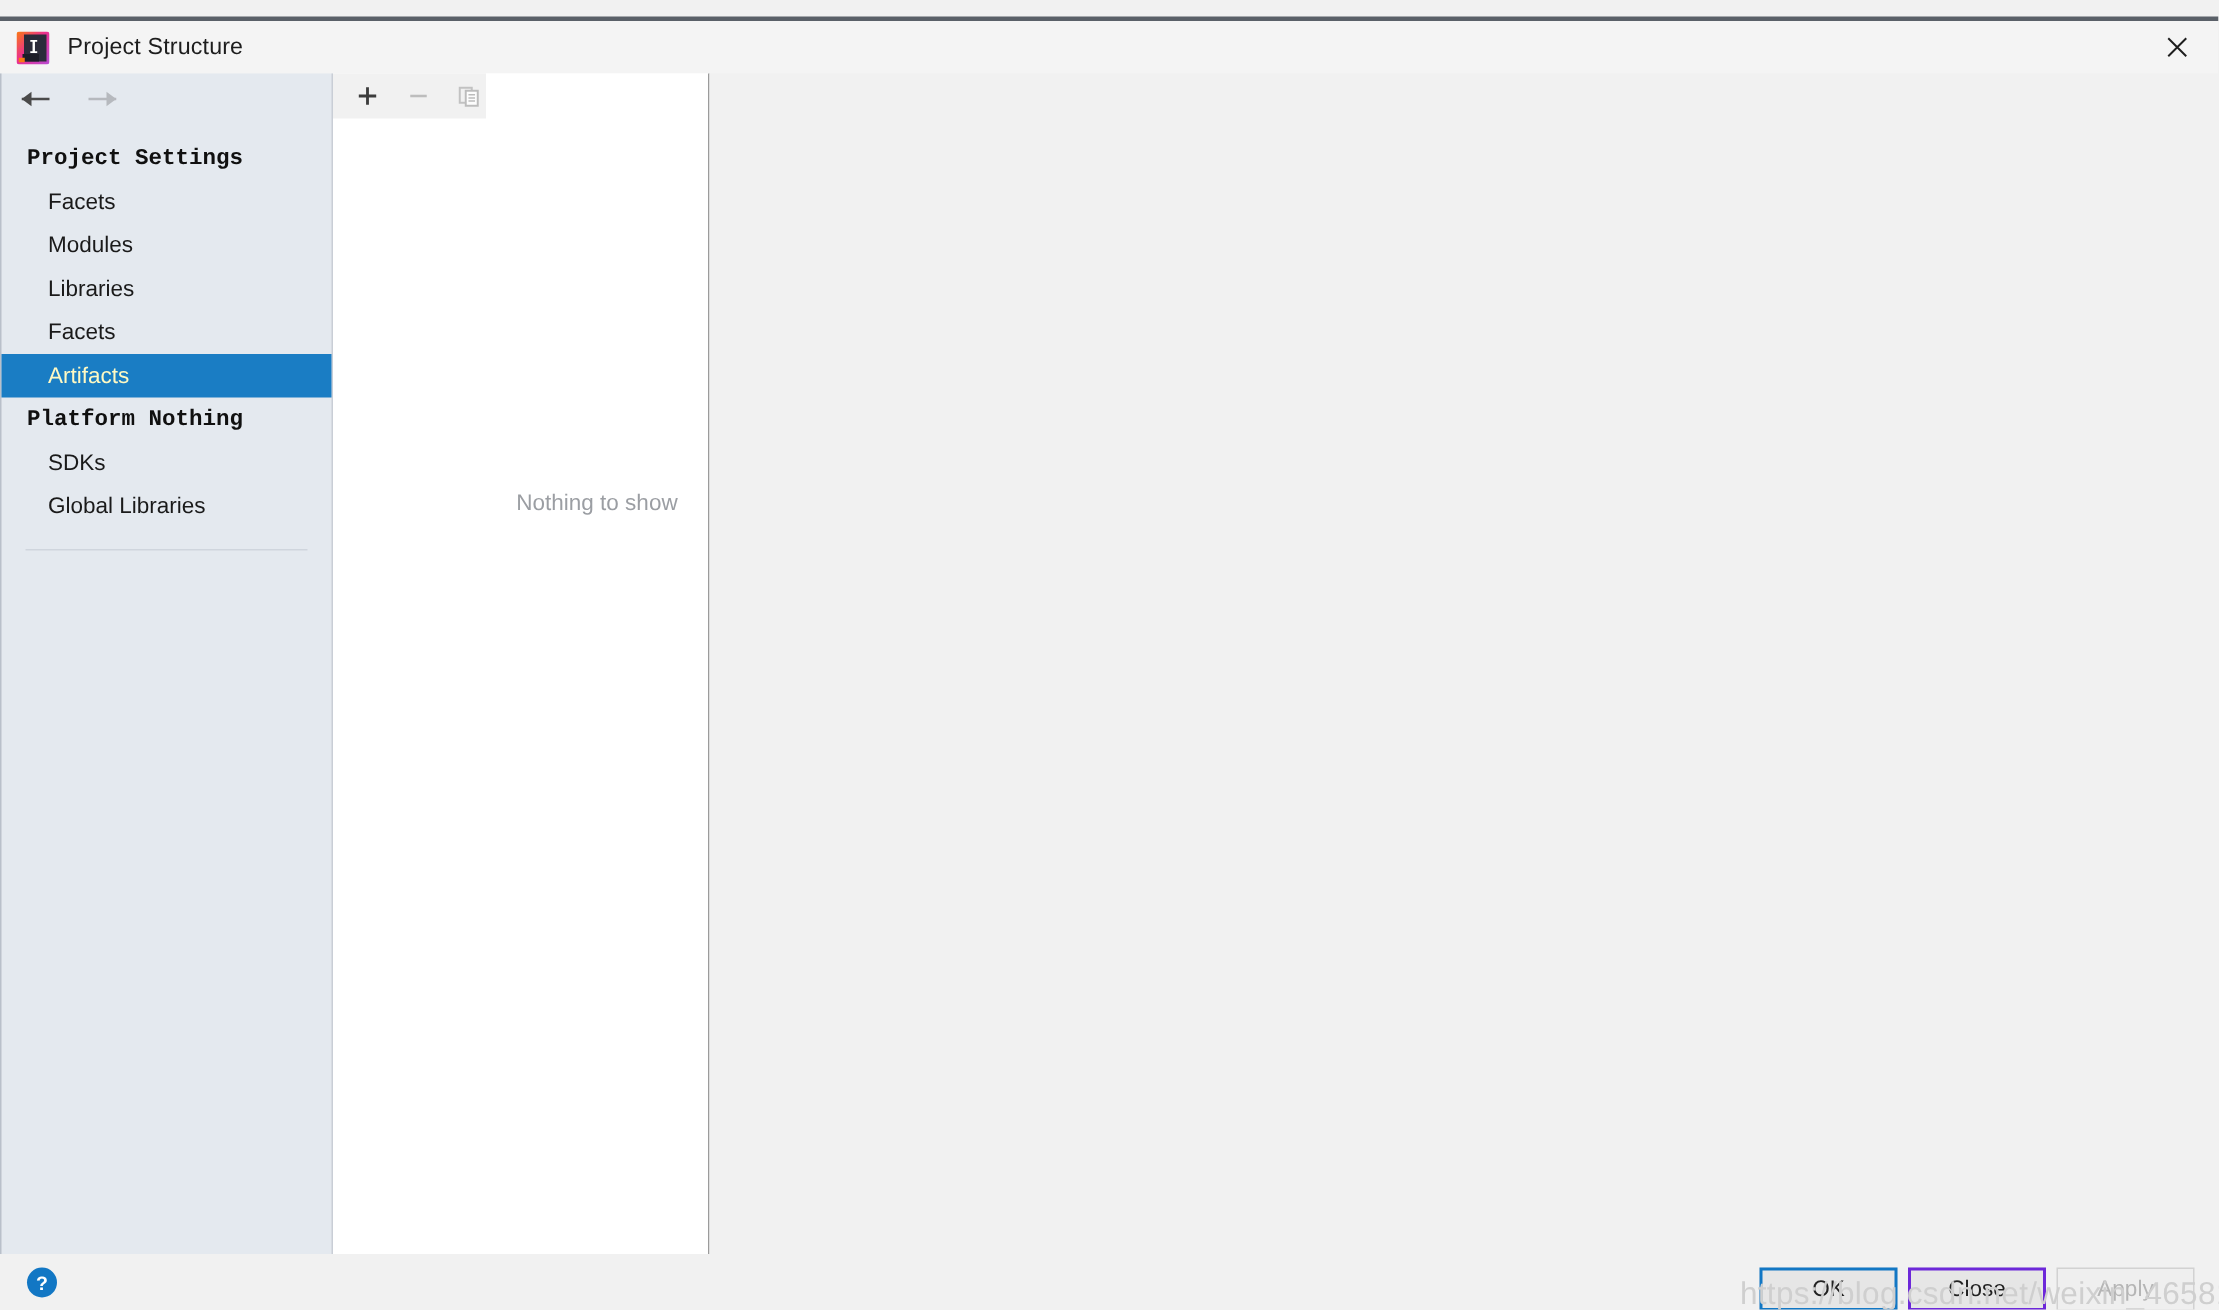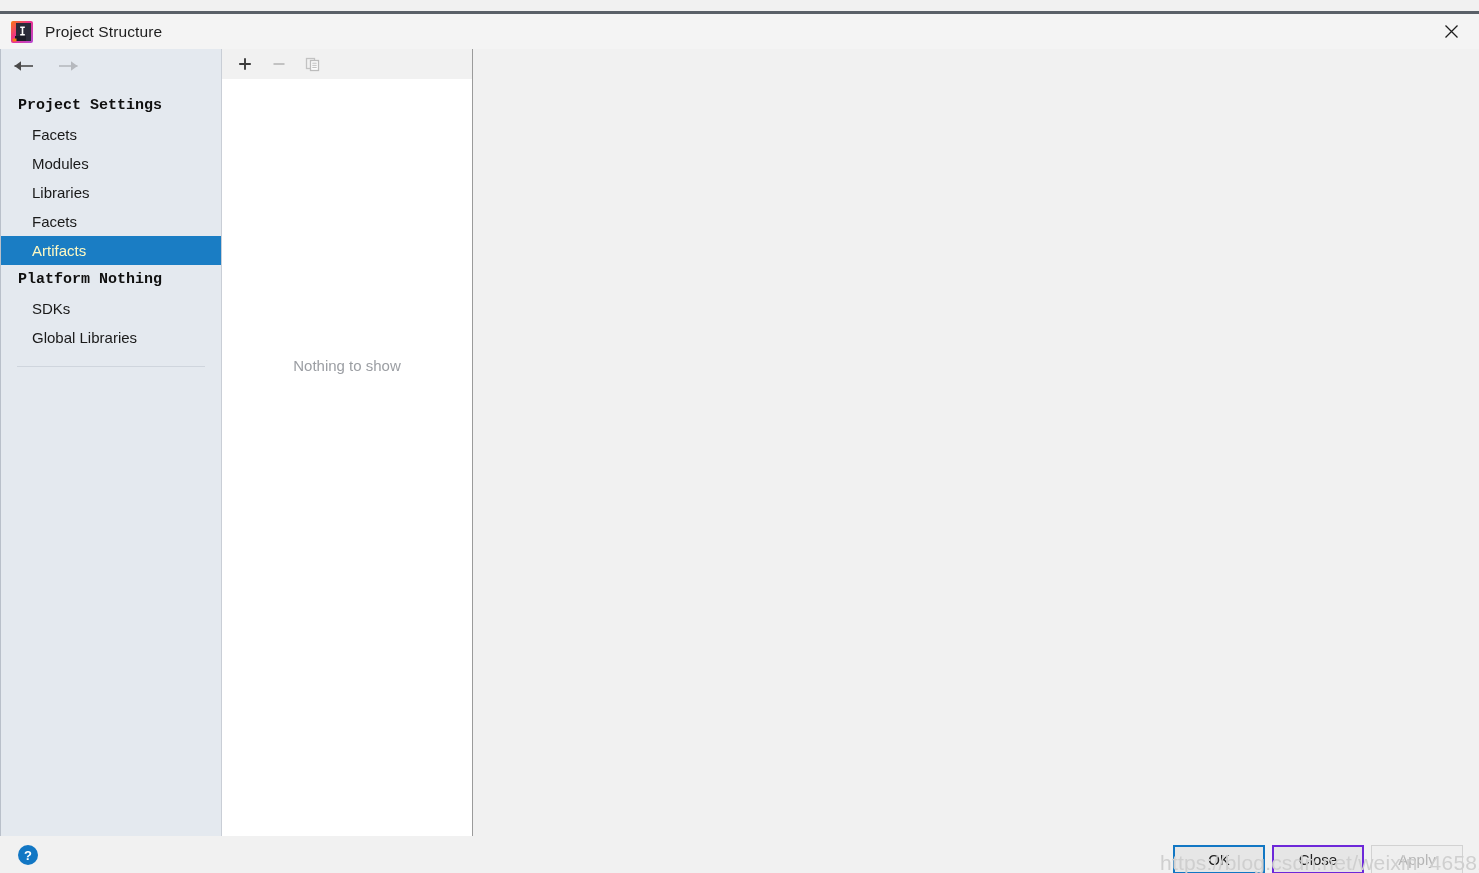--- a/index.html
+++ b/index.html
@@ -73,21 +73,21 @@
   }
   .nav-sep {
     height: 1px; background: #cfd5dd; margin: 14px 16px 12px 16px;
   }
 
   
   .tree-panel {
     position: absolute; left: 222px; top: 38px; width: 251px; height: 787px;
     background: #ffffff;
     border-right: 1px solid #9b9b9b;
-    display: flex; flex-direction: column;
+    display: flex; flex-direction: row;
   }
   .tree-toolbar {
     height: 30px; background: #f1f1f1;
     display: flex; align-items: center; gap: 12px; padding-left: 12px;
     flex: 0 0 auto;
   }
   .tb-btn { width: 22px; height: 22px; display:flex; align-items:center; justify-content:center; }
   .tb-btn svg { display:block; }
   .tree-body {
     flex: 1 1 auto; position: relative; background: #ffffff;

